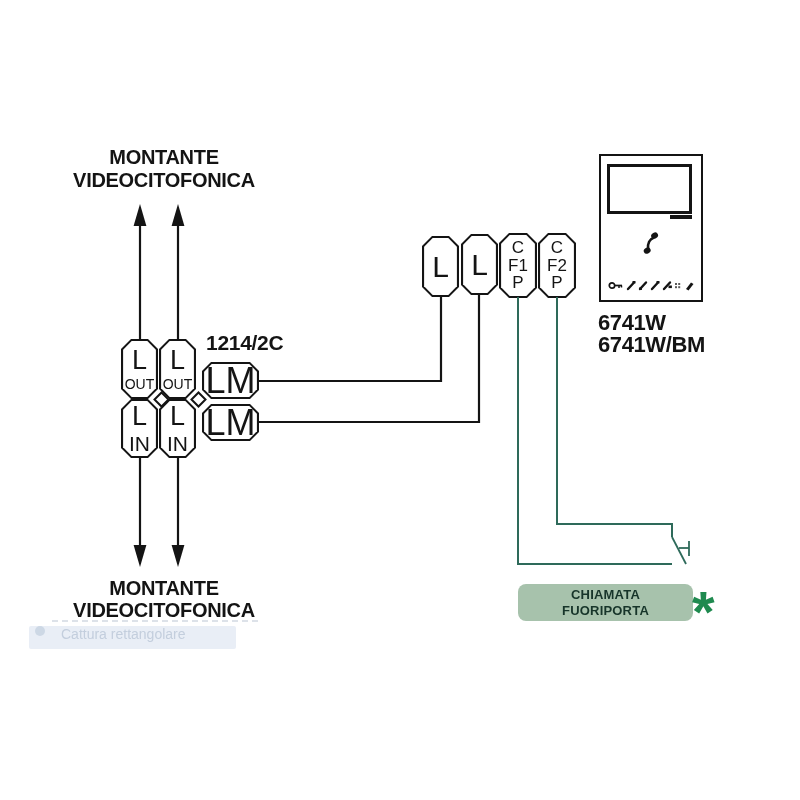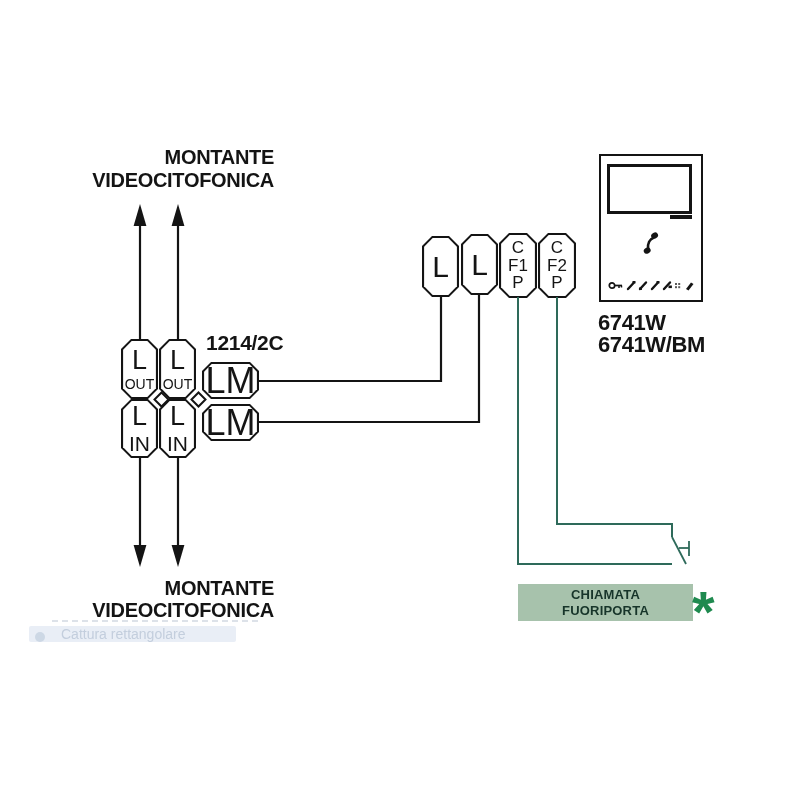--- a/index.html
+++ b/index.html
@@ -1,21 +1,21 @@
 <!DOCTYPE html>
 <html><head>
 <meta charset="utf-8">
 <style>
   html,body{margin:0;padding:0;background:#fff;}
   #canvas{position:relative;width:800px;height:800px;background:#ffffff;overflow:hidden;
           font-family:"Liberation Sans", sans-serif;color:#141414;}
   .abs{position:absolute;}
 
   
-  .riser{width:220px;text-align:right;font-weight:bold;font-size:20px;line-height:23px;letter-spacing:-0.3px;}
+  .riser{width:220px;text-align:center;font-weight:bold;font-size:20px;line-height:23px;letter-spacing:-0.3px;}
   .code{font-weight:bold;font-size:21px;letter-spacing:-0.3px;}
   .models{font-weight:bold;font-size:22px;line-height:22px;letter-spacing:-0.4px;}
 
   
   .oct{position:absolute;--c:10px;--ci:8.6px;}
   .oct .o-bg{position:absolute;inset:0;background:#141414;
     clip-path:polygon(var(--c) 0,calc(100% - var(--c)) 0,100% var(--c),100% calc(100% - var(--c)),
     calc(100% - var(--c)) 100%,var(--c) 100%,0 calc(100% - var(--c)),0 var(--c));}
   .oct .o-in{position:absolute;inset:2.1px;background:#fff;
     clip-path:polygon(var(--ci) 0,calc(100% - var(--ci)) 0,100% var(--ci),100% calc(100% - var(--ci)),
@@ -28,27 +28,27 @@
   .t-L{font-size:30px;}
   .t-cf{font-size:17px;line-height:17.5px;}
 
   
   #monitor{left:599px;top:154px;width:100px;height:144px;border:2px solid #141414;background:#fff;}
   #monitor .screen{position:absolute;left:6px;top:8px;width:79px;height:44px;border:3px solid #141414;background:#fff;}
   #monitor .slot{position:absolute;left:69px;top:59px;width:22px;height:4px;background:#141414;}
 
   
   #doorcall{left:518px;top:584px;width:175px;height:37px;background:#a7c2ac;
-    display:flex;flex-direction:column;align-items:center;justify-content:center;}
+    display:flex;flex-direction:column;align-items:center;justify-content:center;border-radius:8px;}
   #doorcall span{font-weight:bold;font-size:13px;line-height:15.5px;color:#17352a;letter-spacing:0.2px;}
   #note-mark{left:692px;top:583px;font-size:58px;font-weight:bold;color:#1f8a4f;line-height:1;}
 
   
-  #capture-bar{left:29px;top:626px;width:207px;height:16px;background:#e9eef6;border-radius:2px;
-    display:flex;align-items:flex-end;cursor:default;}
+  #capture-bar{left:29px;top:626px;width:207px;height:23px;background:#e9eef6;border-radius:2px;
+    display:flex;align-items:flex-start;cursor:default;}
   #capture-bar .cap-ico{width:10px;height:10px;border-radius:50%;background:#cdd8e5;margin-left:6px;}
   #capture-bar .cap-txt{font-size:14px;color:#c3cedd;margin-left:16px;white-space:nowrap;}
   #capture-dashes{left:52px;top:620px;width:206px;height:0;border-top:2px dashed #dde2e9;}
 
   svg{display:block;}
   #wire-layer{left:0;top:0;z-index:3;pointer-events:none;}
   .blk{z-index:2;}
 </style>
 </head>
 <body>

